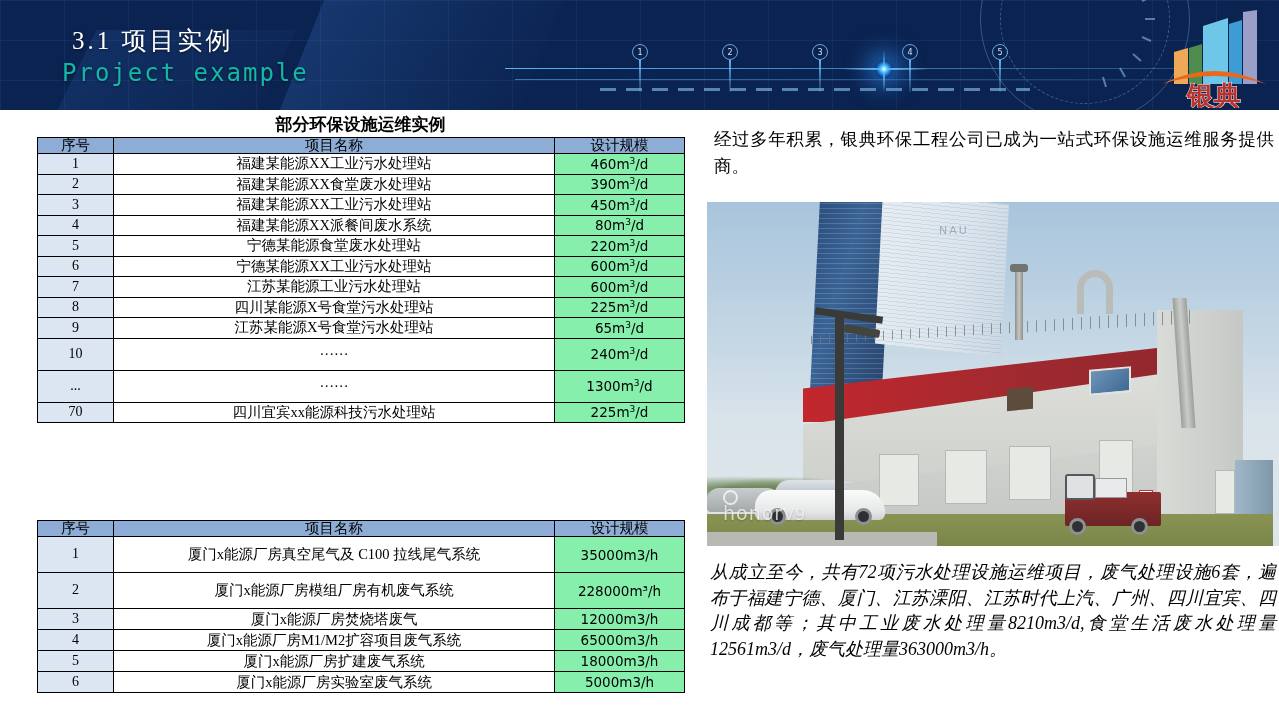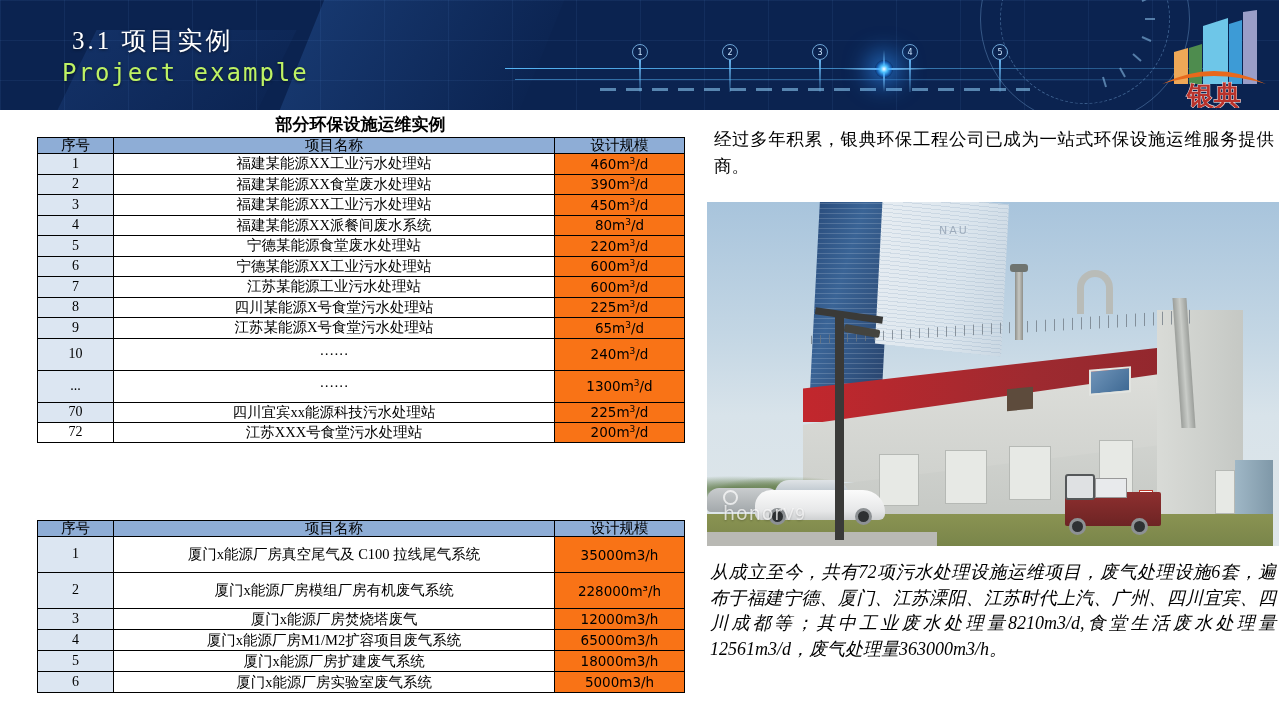--- a/index.html
+++ b/index.html
@@ -41,21 +41,21 @@
   }
   .title-cn {
     position: absolute; left: 72px; top: 24px;
     font-size: 25px; color: #ffffff; letter-spacing: 3px;
     font-family: "Liberation Serif", "DejaVu Serif", serif;
     text-shadow: 0 1px 3px rgba(0,0,0,0.55);
     white-space: nowrap;
   }
   .title-en {
     position: absolute; left: 62px; top: 59px;
-    font-size: 24px; color: #bef264; letter-spacing: 2px;
+    font-size: 24px; color: #14b8a6; letter-spacing: 2px;
     font-family: "DejaVu Sans Mono", monospace;
     text-shadow: 0 1px 3px rgba(0,0,0,0.55);
     white-space: nowrap;
   }
 
   
   .tl-line {
     position: absolute; left: 505px; top: 68px;
     width: 700px; height: 1px;
     background: linear-gradient(to right, rgba(90,190,255,0.95), rgba(90,190,255,0.25));
@@ -132,21 +132,21 @@
     color: #000;
     padding: 0 2px;
     line-height: 1.05;
     white-space: nowrap;
     overflow: hidden;
   }
   .th { background: #8eadd6; font-size: 14.5px; margin-left: 34px; }
   .c-no { background: #dce6f2; font-size: 14px; }
   .c-no-plain { background: #ffffff; font-size: 14px; }
   .c-name { background: #ffffff; font-size: 14.5px; }
-  .c-spec { background: #f97316; font-size: 13.5px; font-family: "DejaVu Sans", sans-serif; }
+  .c-spec { background: #86efac; font-size: 13.5px; font-family: "DejaVu Sans", sans-serif; }
 
   #table1 { left: 37px; top: 137px; width: 647px; }
   #table2 { left: 37px; top: 520px; width: 647px; }
 
   .sup { font-size: 9px; vertical-align: super; line-height: 0; }
 
   
   .para-top {
     position: absolute; left: 714px; top: 126px; width: 560px;
     font-size: 17.5px; line-height: 1.55; color: #000;
@@ -463,25 +463,20 @@
       <tr>
         <td class="c-no" style="height: 32px;">...</td>
         <td class="c-name">······</td>
         <td class="c-spec">1300m<span class="sup">3</span>/d</td>
       </tr>
       <tr>
         <td class="c-no" style="height: 20px;">70</td>
         <td class="c-name">四川宜宾xx能源科技污水处理站</td>
         <td class="c-spec">225m<span class="sup">3</span>/d</td>
       </tr>
-      <tr>
-        <td class="c-no-plain" style="height: 20.5px;">72</td>
-        <td class="c-name">江苏XXX号食堂污水处理站</td>
-        <td class="c-spec">200m<span class="sup">3</span>/d</td>
-      </tr>
     </tbody>
 </table>
 
 <table class="grid" id="table2">
   <colgroup>
       <col style="width:76px">
       <col style="width:441px">
       <col style="width:130px">
     </colgroup>
   <thead>

